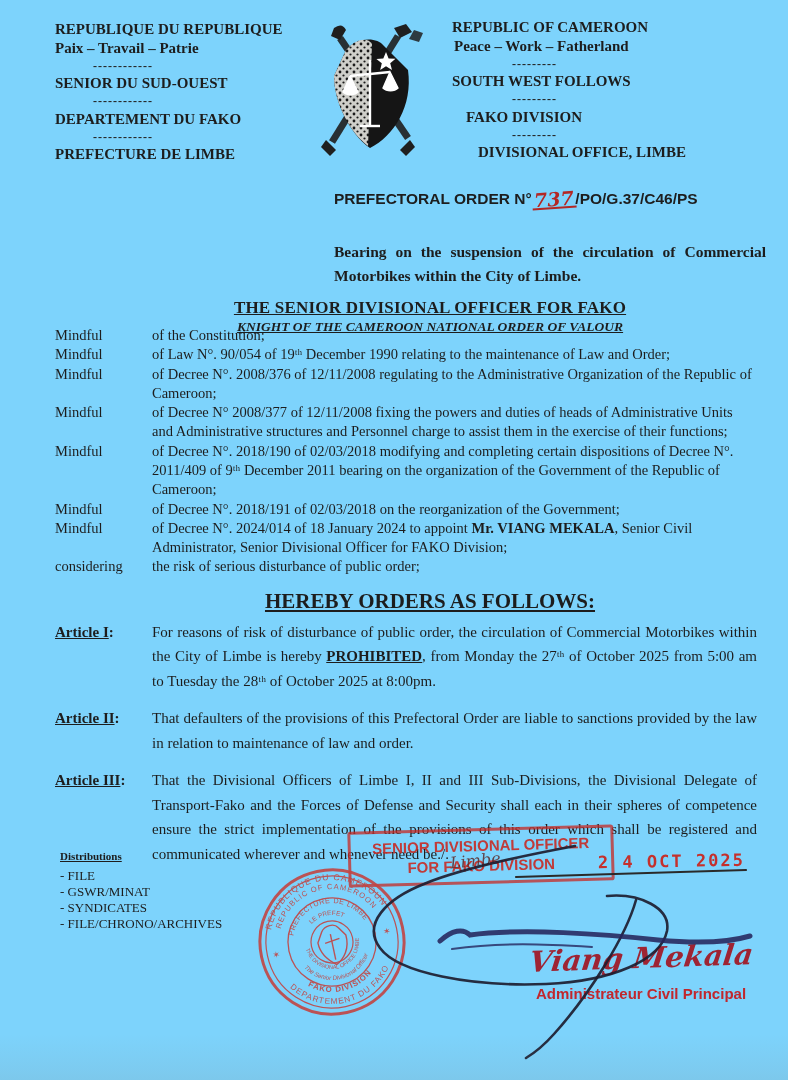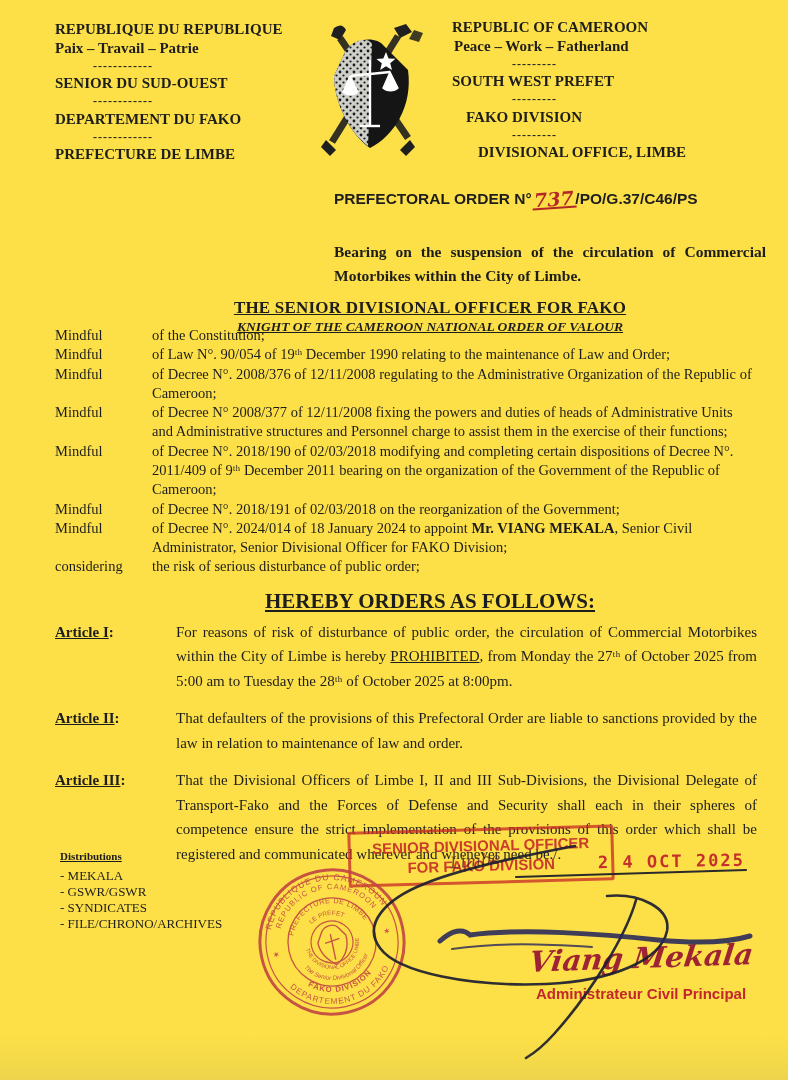--- a/index.html
+++ b/index.html
@@ -1,18 +1,18 @@
 <!DOCTYPE html>
 <html><head>
 <meta charset="utf-8">
 <style>
   html,body{margin:0;padding:0;background:#ffffff;}
   .page{
     position:relative;width:788px;height:1080px;overflow:hidden;
-    background:#fde047;
+    background:#7dd3fc;
     font-family:"Liberation Serif","DejaVu Serif",serif;
     color:#1d1d1d;
   }
   .page::after{ 
     content:"";position:absolute;left:0;bottom:0;width:100%;height:46px;
     background:linear-gradient(180deg,rgba(0,0,0,0) 0%,rgba(120,120,115,.08) 70%,rgba(120,120,115,.12) 100%);
     pointer-events:none;
   }
   
   .hdr-left{position:absolute;left:55px;top:20px;width:250px;font-weight:bold;font-size:15px;line-height:1.25;}
@@ -39,25 +39,25 @@
   .prow{display:flex;}
   .plabel{width:97px;flex:0 0 97px;}
   .ptext{flex:1;}
   .prow.gap{margin-top:0;}
   .bold{font-weight:bold;text-align:right;}
   
   .hereby{position:absolute;left:130px;top:589px;width:600px;text-align:center;
           font-size:21px;font-weight:bold;text-decoration:underline;}
   
   .articles{position:absolute;left:55px;top:620px;width:702px;font-size:15px;line-height:1.63;}
-  .article{display:flex;margin-bottom:13px;gap:24px;}
+  .article{display:flex;margin-bottom:13px;}
   .alabel{width:97px;flex:0 0 97px;font-weight:bold;white-space:nowrap;}
   .alabel .u{text-decoration:underline;}
   .abody{flex:1;text-align:justify;}
-  .prohibited{font-weight:normal;text-decoration:underline;}
+  .prohibited{font-weight:bold;text-decoration:underline;}
   
   .distributions{position:absolute;left:60px;top:850px;font-size:13px;line-height:1.22;}
   .dist-title{font-weight:bold;font-size:11px;text-decoration:underline;margin-bottom:5px;}
   .dist-item{white-space:nowrap;}
   
   .rect-stamp{position:absolute;left:348px;top:828px;width:244px;padding:5px 8px 6px;
     border:3px solid rgba(199,42,36,.82);border-radius:3px;transform:rotate(-1.6deg);
     text-align:center;color:#c62f29;font-family:"Liberation Sans","DejaVu Sans",sans-serif;
     font-weight:bold;font-size:15px;line-height:1.3;opacity:.92;}
   .hand-city{position:absolute;left:450px;top:851px;color:#5d2a28;font-family:"DejaVu Serif",serif;
@@ -121,21 +121,21 @@
         <path d="M80 58 l-7 16 a9 6 0 0 0 15 0 z" fill="#fff" stroke-width="1.4"></path>
         <line x1="50" y1="112" x2="70" y2="112"></line>
       </g>
     </svg>
   </div>
 
   <div class="hdr-right">
     <div class="hdr-line">REPUBLIC OF CAMEROON</div>
     <div class="hdr-line motto ind1">Peace – Work – Fatherland</div>
     <div class="hdr-sep">---------</div>
-    <div class="hdr-line ind2">SOUTH WEST PREFET</div>
+    <div class="hdr-line ind2">SOUTH WEST FOLLOWS</div>
     <div class="hdr-sep">---------</div>
     <div class="hdr-line ind3">FAKO DIVISION</div>
     <div class="hdr-sep">---------</div>
     <div class="hdr-line ind4">DIVISIONAL OFFICE, LIMBE</div>
   </div>
 
   <div class="order-head">
     <div class="order-no">
       <span>PREFECTORAL ORDER N°</span><span class="hand-no">737</span><span>/PO/G.37/C46/PS</span>
     </div>
@@ -197,22 +197,22 @@
       <div class="abody"><span>That defaulters of the provisions of this Prefectoral Order are liable to sanctions provided by the law in relation to maintenance of law and order.</span></div>
     </div>
     <div class="article">
       <div class="alabel"><span class="u">Article III</span><span>:</span></div>
       <div class="abody"><span>That the Divisional Officers of Limbe I, II and III Sub-Divisions, the Divisional Delegate of Transport-Fako and the Forces of Defense and Security shall each in their spheres of competence ensure the strict implementation of the provisions of this order which shall be registered and communicated wherever and whenever need be./.</span></div>
     </div>
   </div>
 
   <div class="distributions">
     <div class="dist-title">Distributions</div>
-    <div class="dist-item">- MEKALA</div>
-    <div class="dist-item">- GSWR/GSWR</div>
+    <div class="dist-item">- FILE</div>
+    <div class="dist-item">- GSWR/MINAT</div>
     <div class="dist-item">- SYNDICATES</div>
     <div class="dist-item">- FILE/CHRONO/ARCHIVES</div>
   </div>
 
   <div class="rect-stamp">
     <div>SENIOR DIVISIONAL OFFICER</div>
     <div>FOR FAKO DIVISION</div>
   </div>
   <div class="hand-city">Limbe</div>
 

